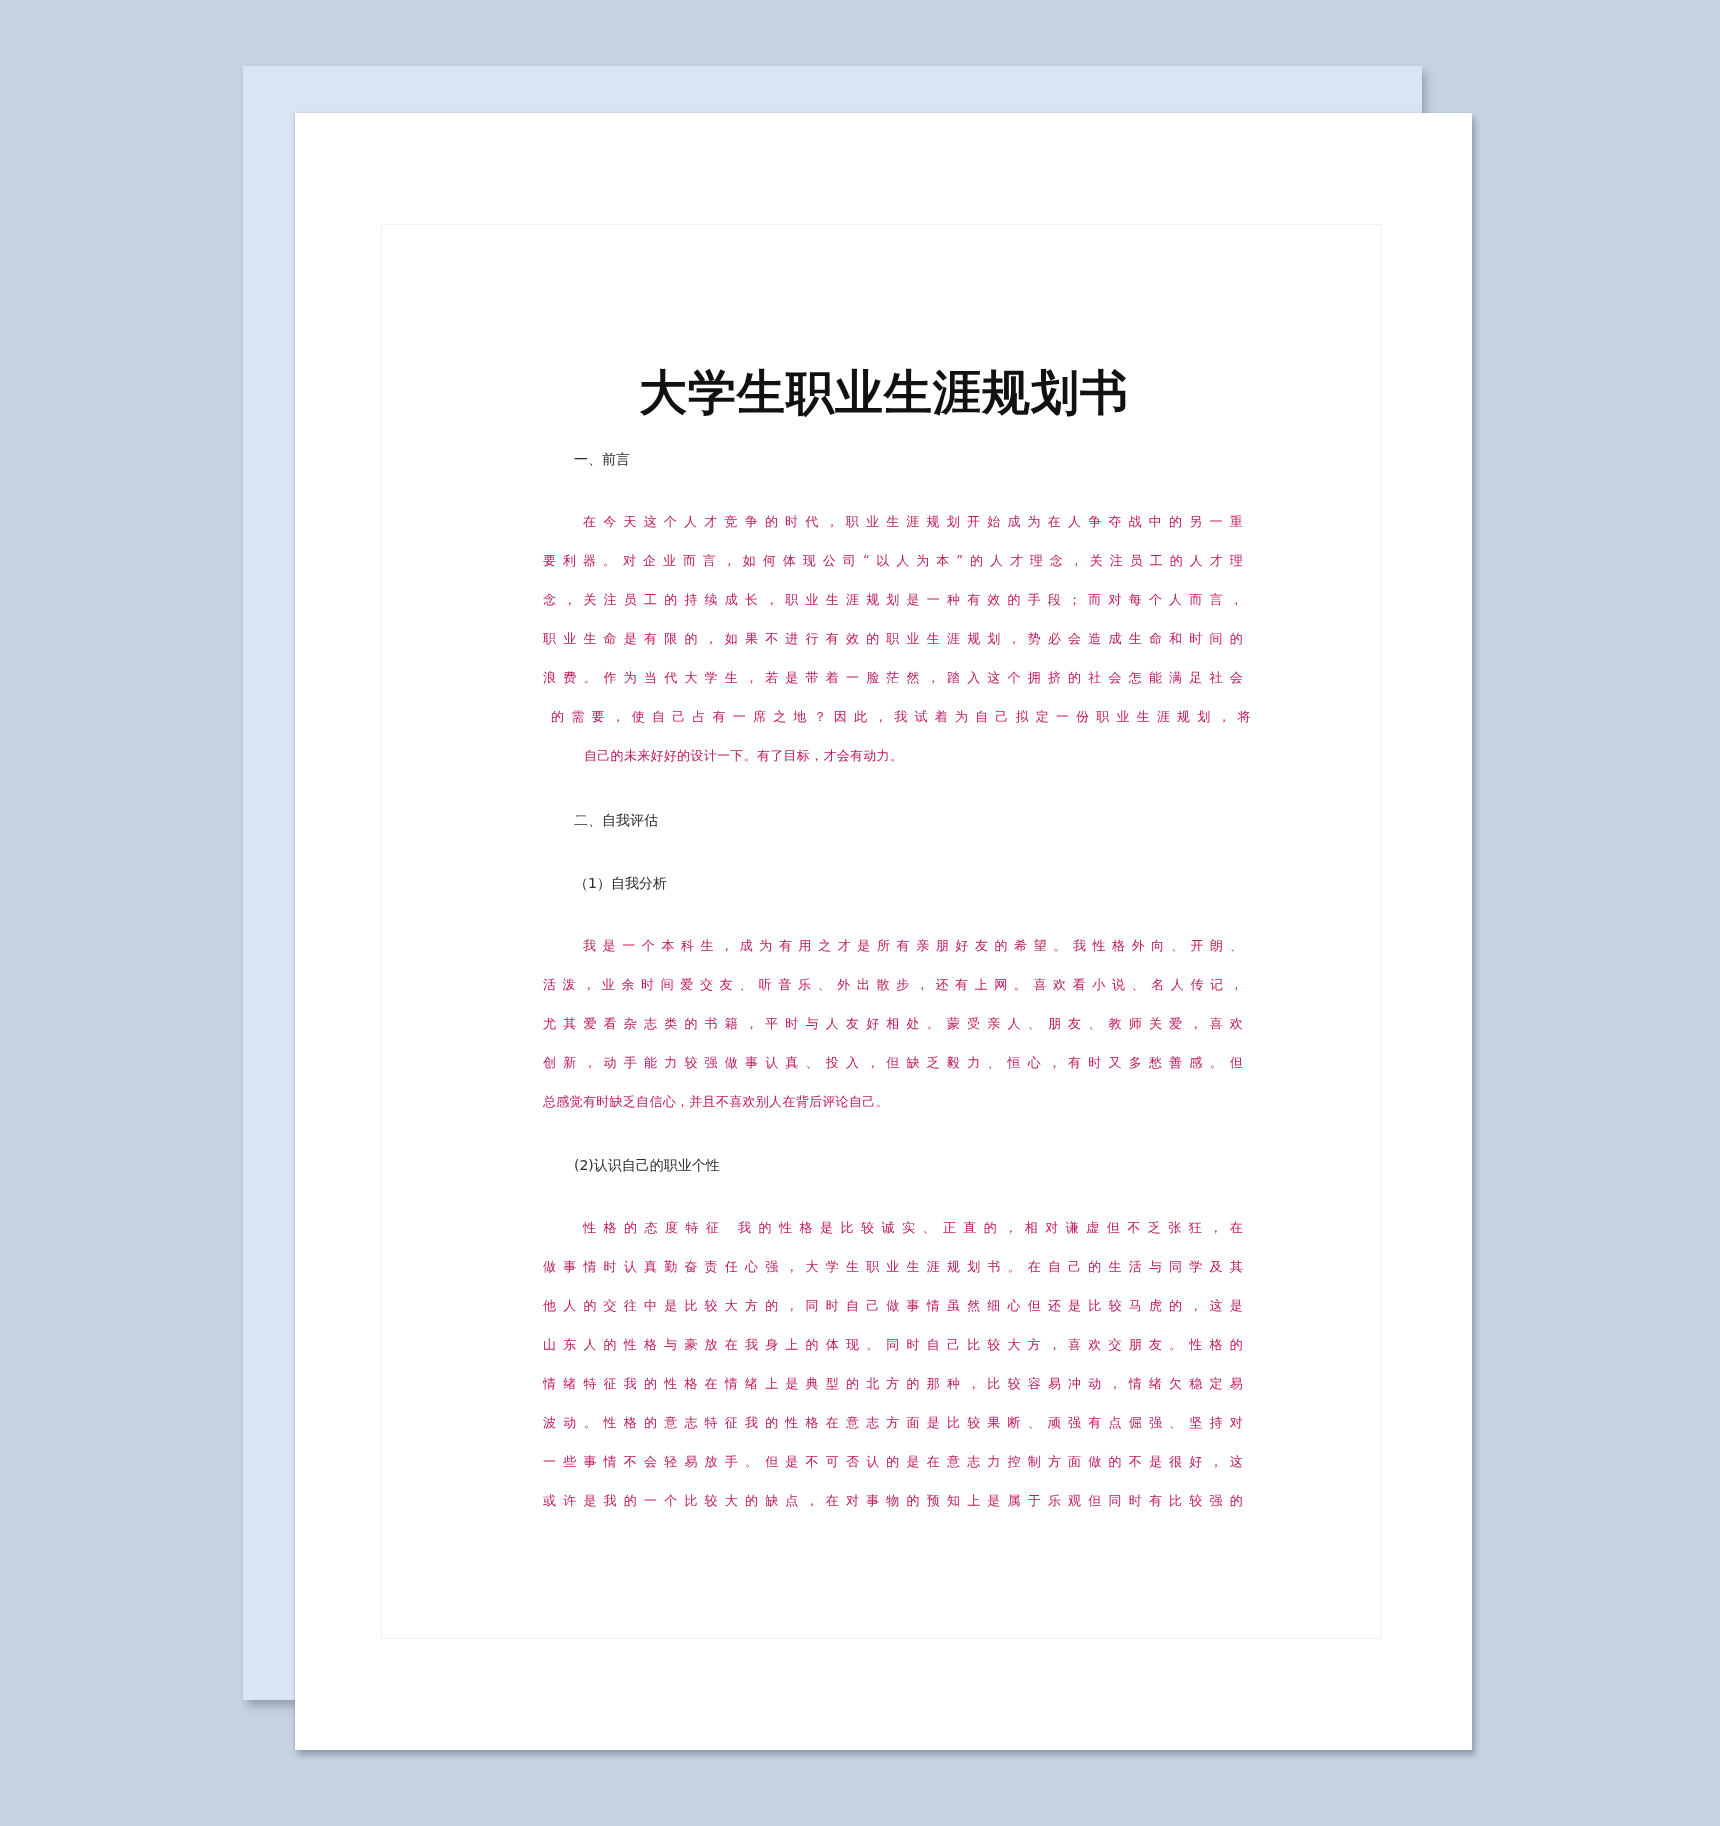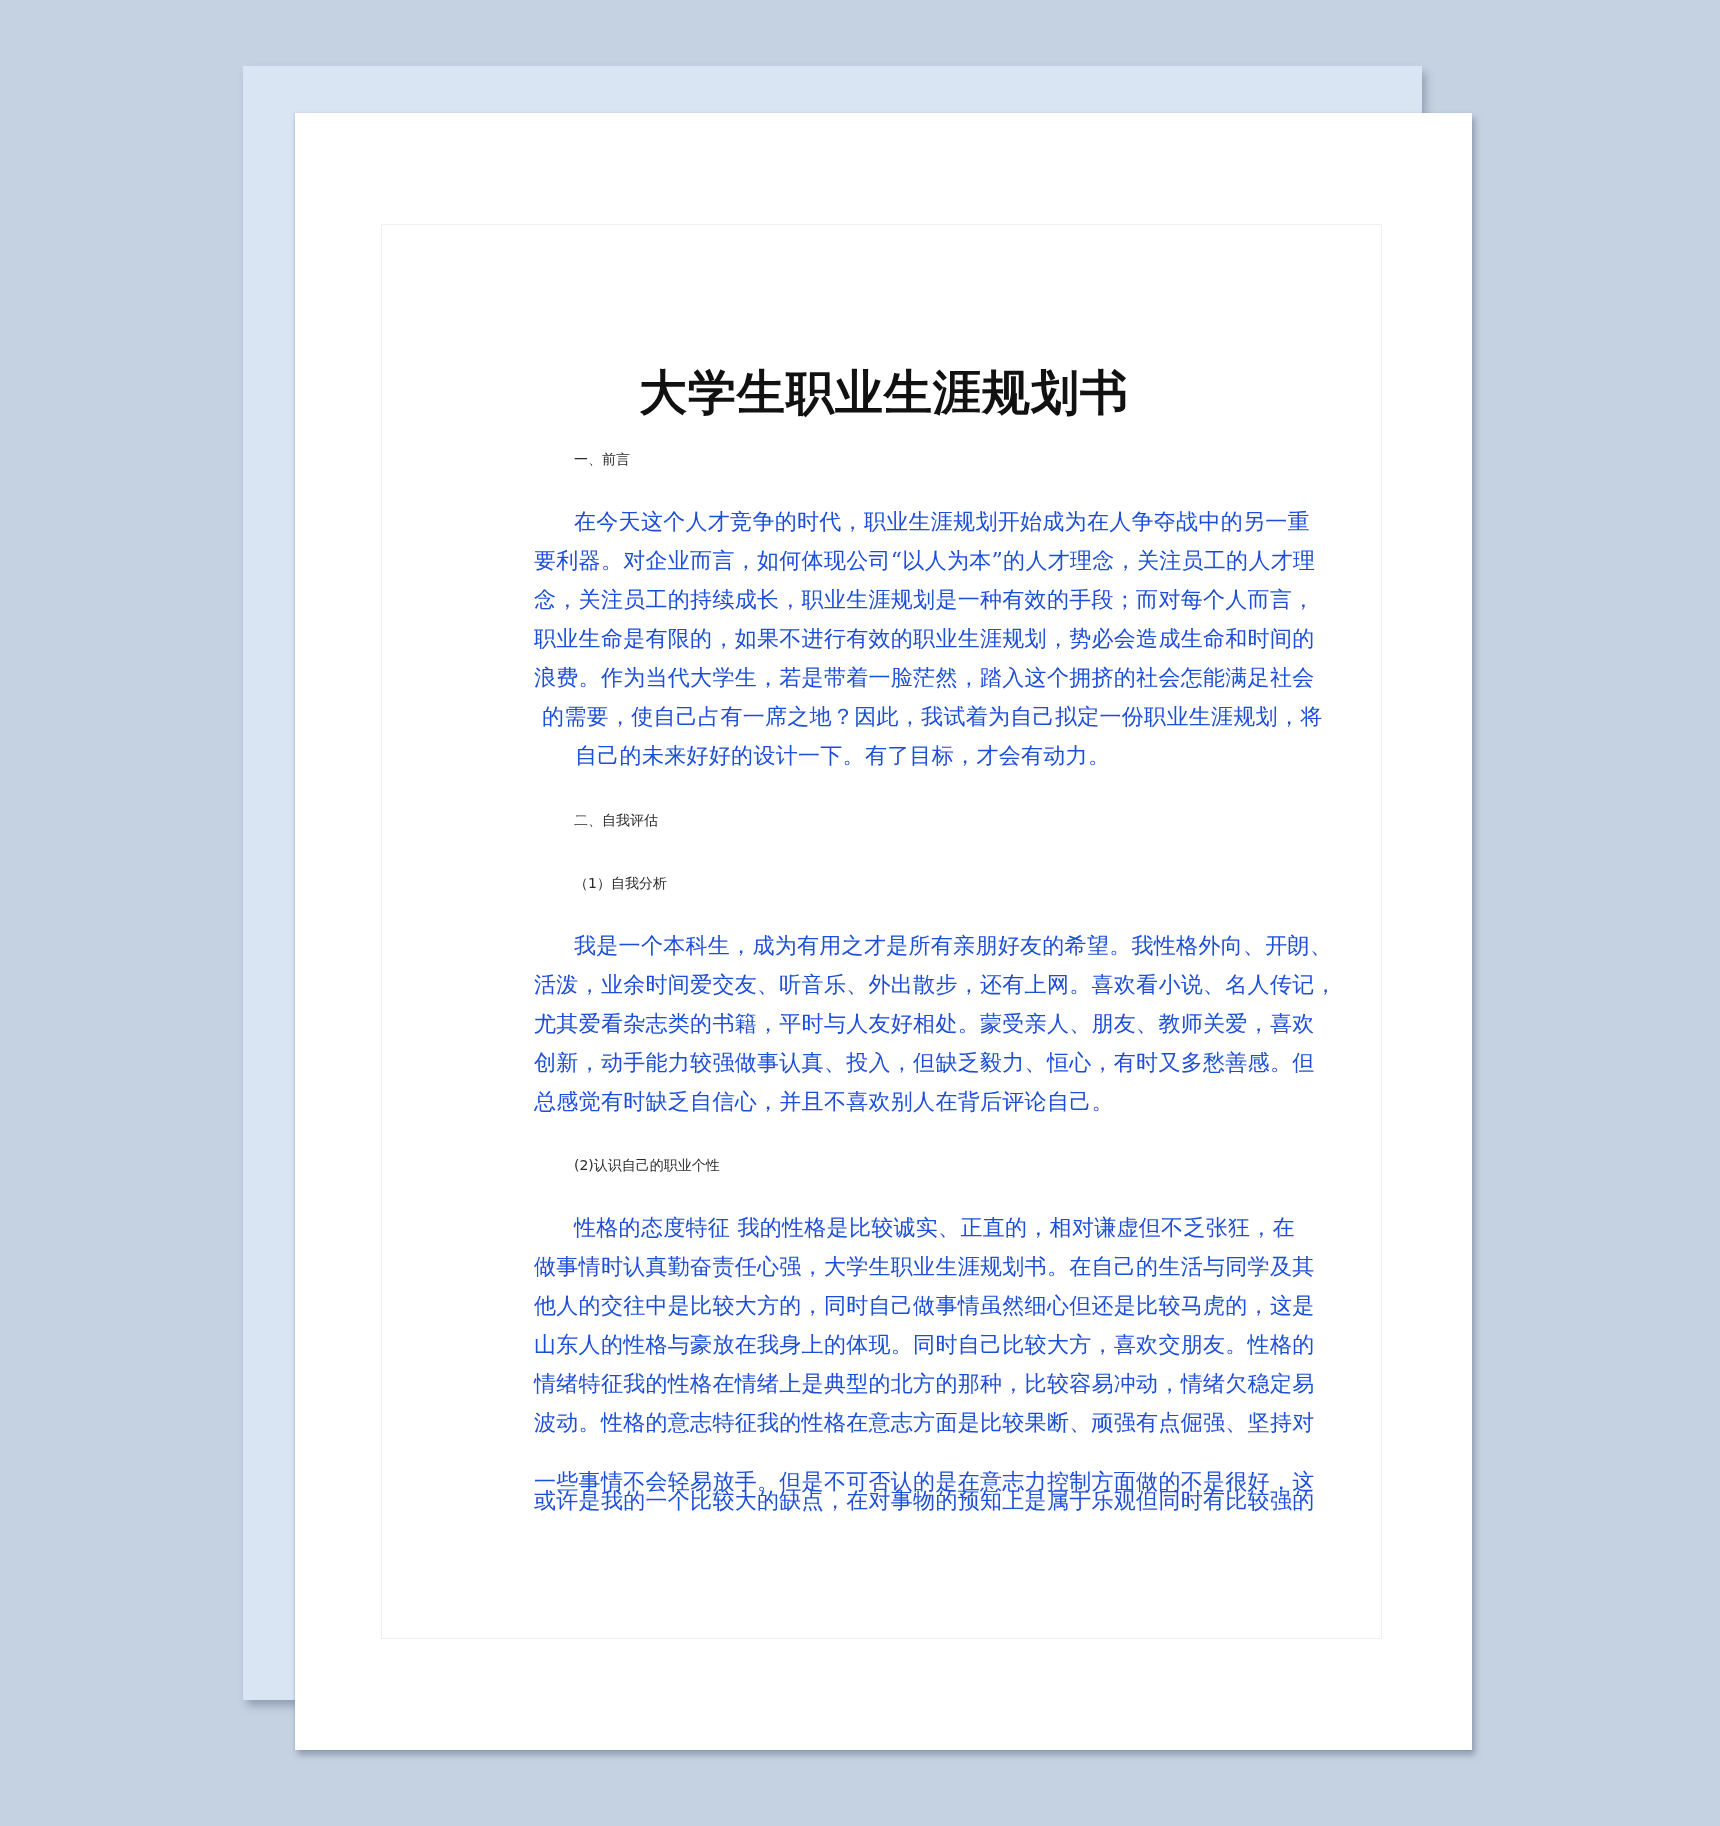--- a/index.html
+++ b/index.html
@@ -56,24 +56,24 @@
     font-family: "DejaVu Sans", "Liberation Sans", sans-serif;
     font-weight: bold;
     font-size: 48px;
     letter-spacing: 1px;
     color: #111;
     margin: 0;
     line-height: 48px;
   }
   .line {
     position: absolute;
-    left: 0;
+    left: 9px;
     width: 700px;
-    font-size: 22px;
-    color: #1d4ed8;
+    font-size: 13px;
+    color: #be185d;
     line-height: 39px;
     white-space: nowrap;
     text-align: justify;
     text-align-last: justify;
     letter-spacing: 0.3px;
   }
   .line.last { text-align-last: left; }
   .heading {
     position: absolute;
     font-size: 14px;
@@ -118,16 +118,16 @@
     <div class="line last" style="top:969px;">总感觉有时缺乏自信心，并且不喜欢别人在背后评论自己。</div>
 
     <div class="heading sans" style="left:40px; top:1033px;">(2)认识自己的职业个性</div>
 
     <div class="line indent" style="top:1095px;">性格的态度特征 我的性格是比较诚实、正直的，相对谦虚但不乏张狂，在</div>
     <div class="line" style="top:1134px;">做事情时认真勤奋责任心强，大学生职业生涯规划书。在自己的生活与同学及其</div>
     <div class="line" style="top:1173px;">他人的交往中是比较大方的，同时自己做事情虽然细心但还是比较马虎的，这是</div>
     <div class="line" style="top:1212px;">山东人的性格与豪放在我身上的体现。同时自己比较大方，喜欢交朋友。性格的</div>
     <div class="line" style="top:1251px;">情绪特征我的性格在情绪上是典型的北方的那种，比较容易冲动，情绪欠稳定易</div>
     <div class="line" style="top:1290px;">波动。性格的意志特征我的性格在意志方面是比较果断、顽强有点倔强、坚持对</div>
-    <div class="line" style="top:1329px;margin-top:20px;">一些事情不会轻易放手。但是不可否认的是在意志力控制方面做的不是很好，这</div>
+    <div class="line" style="top:1329px;">一些事情不会轻易放手。但是不可否认的是在意志力控制方面做的不是很好，这</div>
     <div class="line" style="top:1368px;">或许是我的一个比较大的缺点，在对事物的预知上是属于乐观但同时有比较强的</div>
   </div>
 </div>
 
 </body></html>

